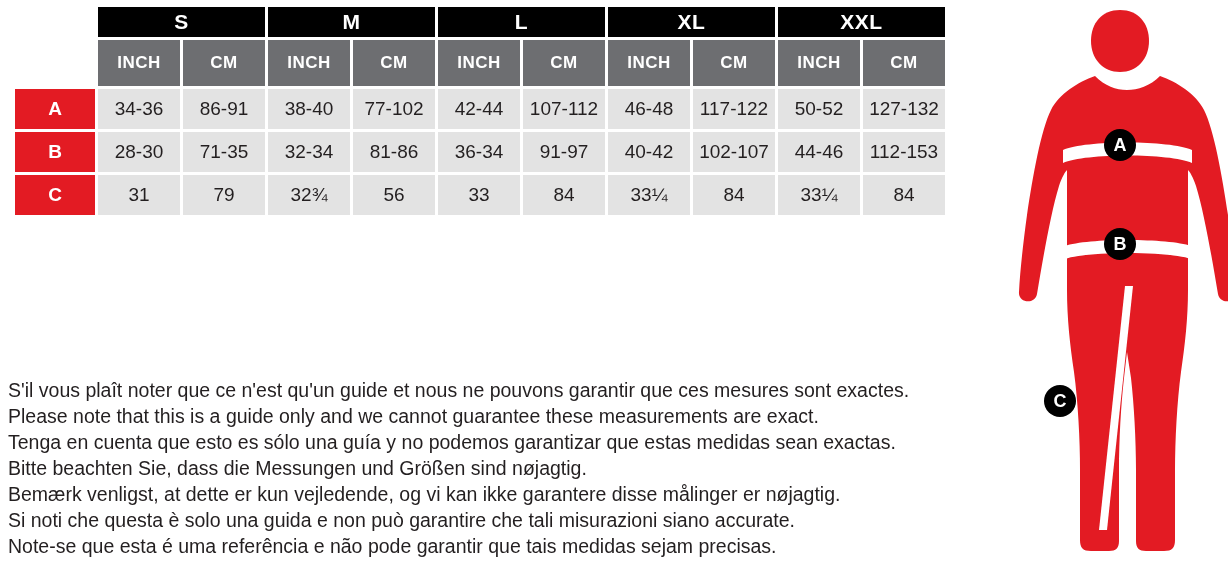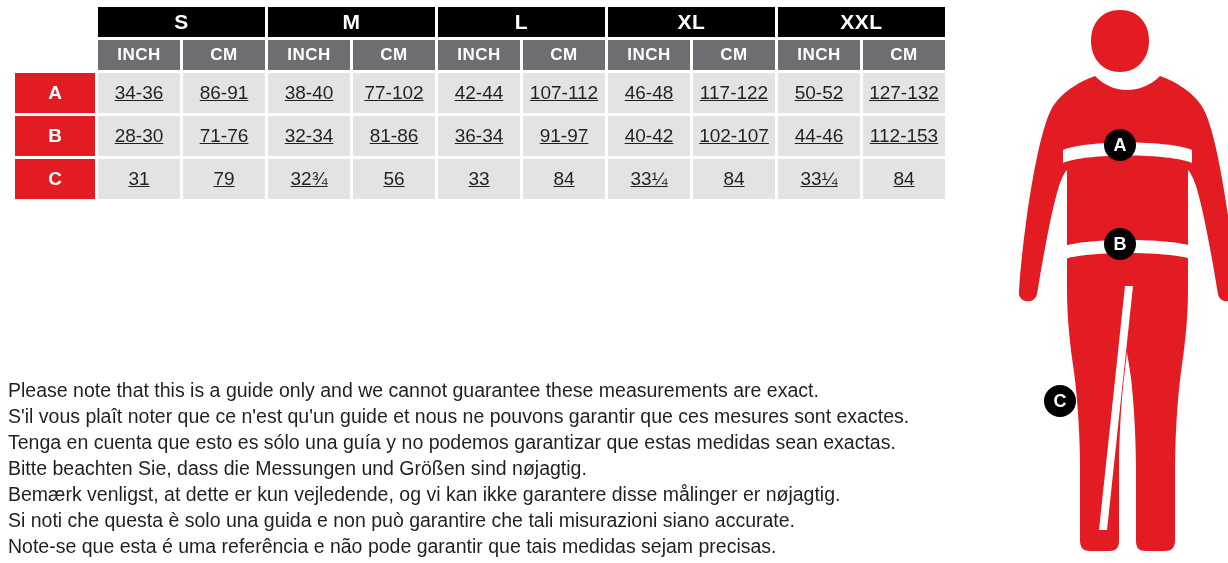--- a/index.html
+++ b/index.html
@@ -49,21 +49,21 @@
     line-height: 30px;
     letter-spacing: 0.5px;
   }
 
   .unit-header {
     background: #6d6e71;
     color: #ffffff;
     font-weight: bold;
     font-size: 17px;
     text-align: center;
-    height: 30px;
+    height: 46px;
     line-height: 30px;
     letter-spacing: 0.5px;
   }
 
   .row-label {
     background: #e31b23;
     color: #ffffff;
     font-weight: bold;
     font-size: 19px;
     text-align: center;
@@ -71,21 +71,20 @@
     line-height: 40px;
   }
 
   .cell {
     background: #e3e3e3;
     color: #231f20;
     font-size: 19px;
     text-align: center;
     height: 40px;
     line-height: 40px;
-    text-decoration: underline;
   }
 
   .spacer { background: transparent; }
 
   
   #notes {
     position: absolute;
     left: 8px;
     top: 378px;
     width: 960px;
@@ -177,21 +176,21 @@
         <td class="cell">107-112</td>
         <td class="cell">46-48</td>
         <td class="cell">117-122</td>
         <td class="cell">50-52</td>
         <td class="cell">127-132</td>
       </tr>
 
       <tr>
         <td class="row-label">B</td>
         <td class="cell">28-30</td>
-        <td class="cell">71-76</td>
+        <td class="cell">71-35</td>
         <td class="cell">32-34</td>
         <td class="cell">81-86</td>
         <td class="cell">36-34</td>
         <td class="cell">91-97</td>
         <td class="cell">40-42</td>
         <td class="cell">102-107</td>
         <td class="cell">44-46</td>
         <td class="cell">112-153</td>
       </tr>
 
@@ -206,22 +205,22 @@
         <td class="cell">33¼</td>
         <td class="cell">84</td>
         <td class="cell">33¼</td>
         <td class="cell">84</td>
       </tr>
     </tbody>
   </table>
 </div>
 
 <div id="notes">
+  <p>S'il vous plaît noter que ce n'est qu'un guide et nous ne pouvons garantir que ces mesures sont exactes.</p>
   <p>Please note that this is a guide only and we cannot guarantee these measurements are exact.</p>
-  <p>S'il vous plaît noter que ce n'est qu'un guide et nous ne pouvons garantir que ces mesures sont exactes.</p>
   <p>Tenga en cuenta que esto es sólo una guía y no podemos garantizar que estas medidas sean exactas.</p>
   <p>Bitte beachten Sie, dass die Messungen und Größen sind nøjagtig.</p>
   <p>Bemærk venligst, at dette er kun vejledende, og vi kan ikke garantere disse målinger er nøjagtig.</p>
   <p>Si noti che questa è solo una guida e non può garantire che tali misurazioni siano accurate.</p>
   <p>Note-se que esta é uma referência e não pode garantir que tais medidas sejam precisas.</p>
 </div>
 
 <div id="figure">
   <svg width="253" height="563" viewBox="0 0 253 563">
 

